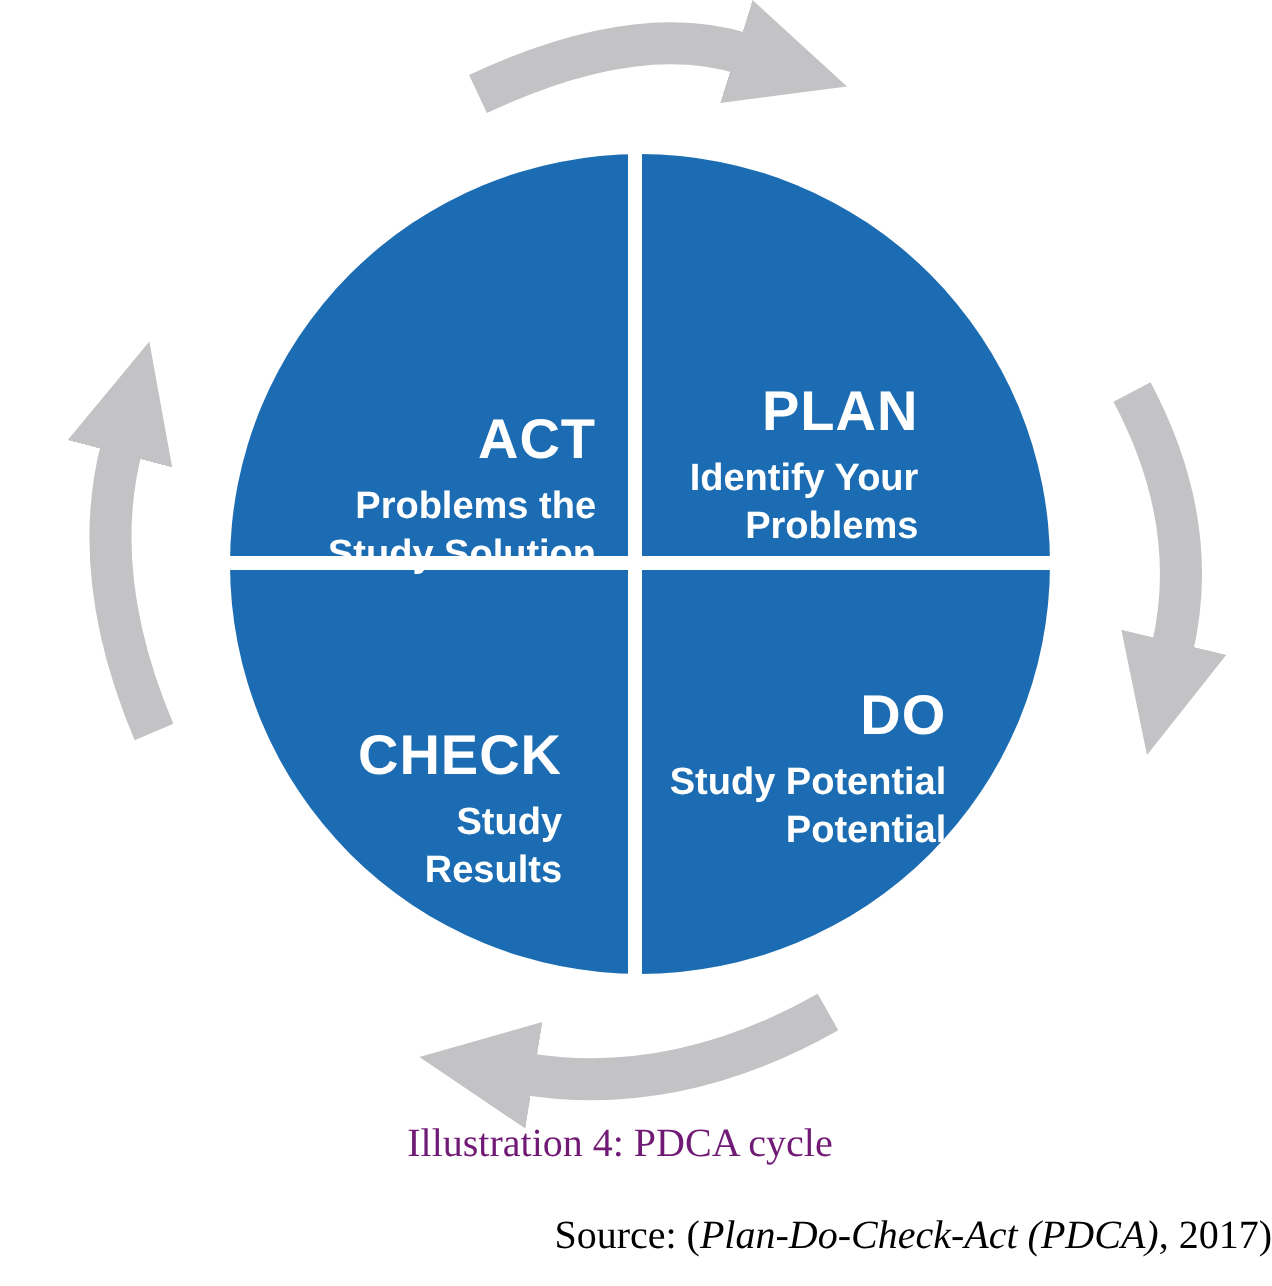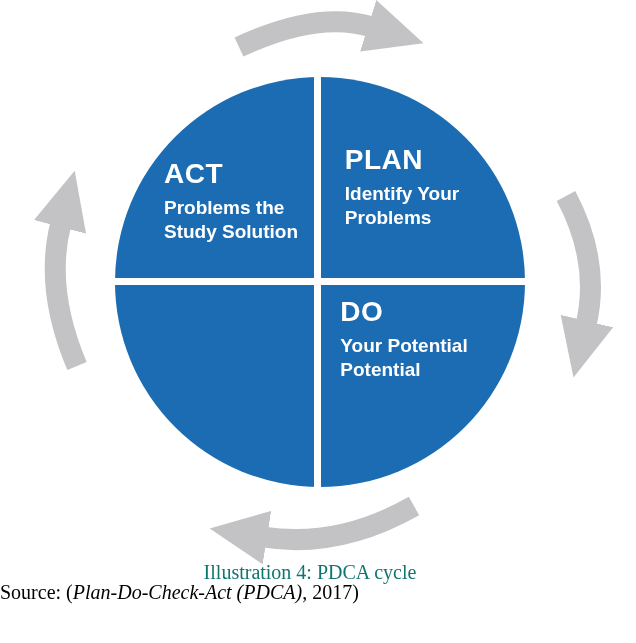--- a/index.html
+++ b/index.html
@@ -20,24 +20,25 @@
     background: #ffffff;
   }
   .stage svg {
     position: absolute;
     left: 0;
     top: 0;
   }
   .quadrant-block {
     position: absolute;
     transform: translateX(-50%);
-    text-align: left;
+    text-align: right;
     color: #ffffff;
     pointer-events: none;
     white-space: nowrap;
+    margin-top: 46px;
   }
   .quadrant-heading {
     font-size: 28px;
     font-weight: 700;
     line-height: 32px;
     letter-spacing: 0.5px;
   }
   .quadrant-desc {
     margin-top: 6px;
     font-size: 19px;
@@ -46,28 +47,28 @@
   }
   .figure-caption {
     position: absolute;
     left: 0;
     top: 560px;
     width: 620px;
     text-align: center;
     font-family: "Liberation Serif", serif;
     font-size: 20px;
     line-height: 24px;
-    color: #0f766e;
+    color: #701a75;
   }
   .figure-source {
     position: absolute;
     left: 0;
-    top: 579px;
+    top: 605px;
     width: 636px;
-    text-align: left;
+    text-align: right;
     font-family: "Liberation Serif", serif;
     font-size: 20px;
     line-height: 26px;
     color: #000000;
   }
 </style>
 </head>
 <body>
 
 <div class="stage">
@@ -99,25 +100,32 @@
   </div>
 
   <div class="quadrant-block" style="left:402px; top:144px;">
     <div class="quadrant-heading">PLAN</div>
     <div class="quadrant-desc">
       <span>Identify Your</span><br>
       <span>Problems</span>
     </div>
   </div>
 
+  <div class="quadrant-block" style="left:230px; top:316px;">
+    <div class="quadrant-heading">CHECK</div>
+    <div class="quadrant-desc">
+      <span>Study</span><br>
+      <span>Results</span>
+    </div>
+  </div>
 
   <div class="quadrant-block" style="left:404px; top:296px;">
     <div class="quadrant-heading">DO</div>
     <div class="quadrant-desc">
-      <span>Your Potential</span><br>
+      <span>Study Potential</span><br>
       <span>Potential</span>
     </div>
   </div>
 
   <div class="figure-caption">Illustration 4: PDCA cycle</div>
 
   <div class="figure-source">
     <span>Source: (</span><i>Plan-Do-Check-Act (PDCA)</i><span>, 2017)</span>
   </div>
 

